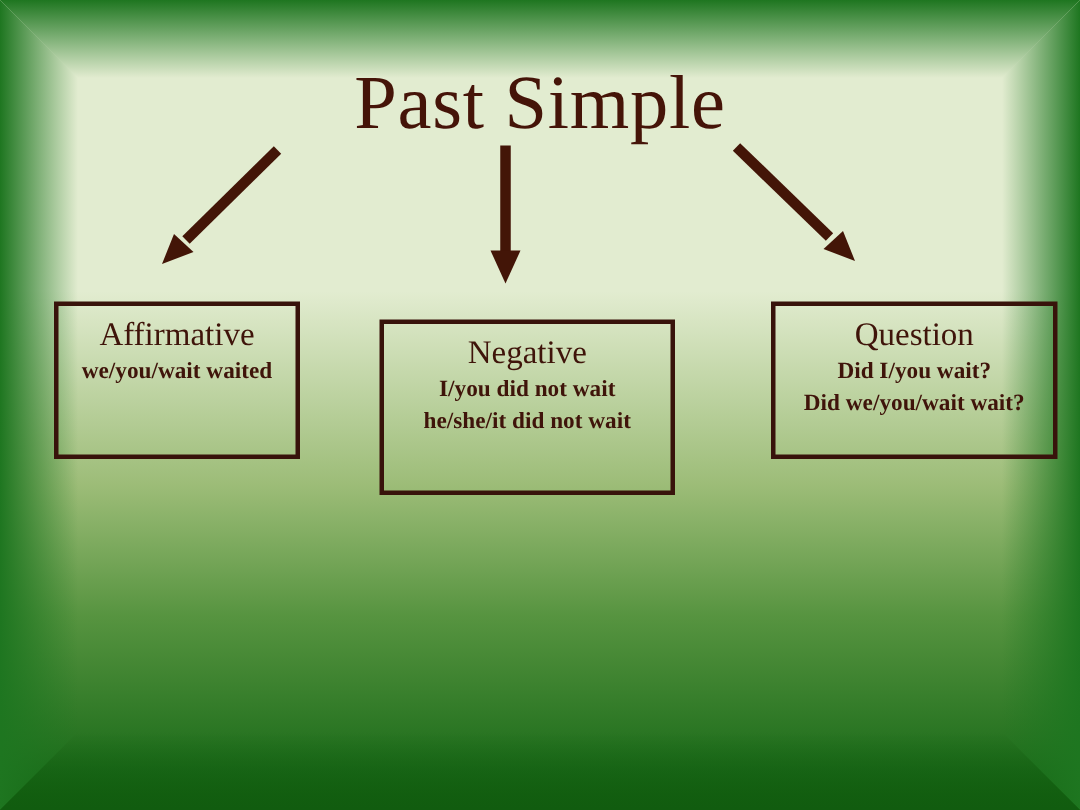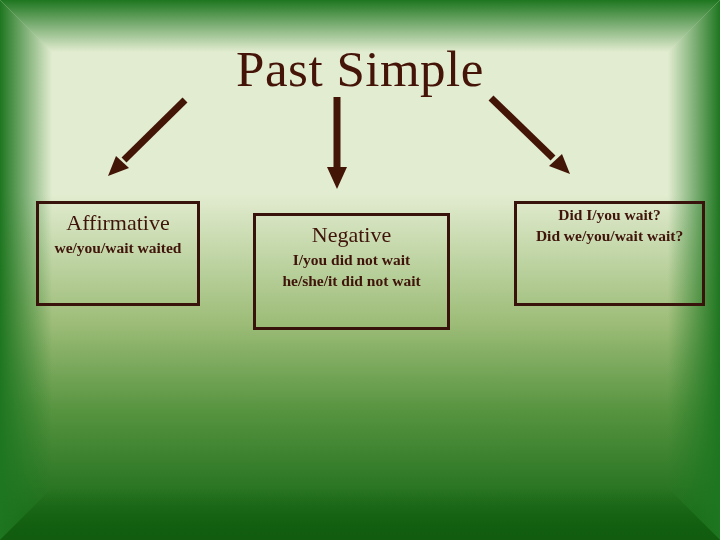--- a/index.html
+++ b/index.html
@@ -101,17 +101,18 @@
     <div class="box-line">we/you/wait waited</div>
   </div>
 
   <div class="gram-box box-negative">
     <div class="box-header">Negative</div>
     <div class="box-line">I/you did not wait</div>
     <div class="box-line">he/she/it did not wait</div>
   </div>
 
   <div class="gram-box box-question">
+    <div class="box-header">Question</div>
     <div class="box-line">Did I/you wait?</div>
     <div class="box-line">Did we/you/wait wait?</div>
   </div>
 
 </div>
 
 </body></html>

